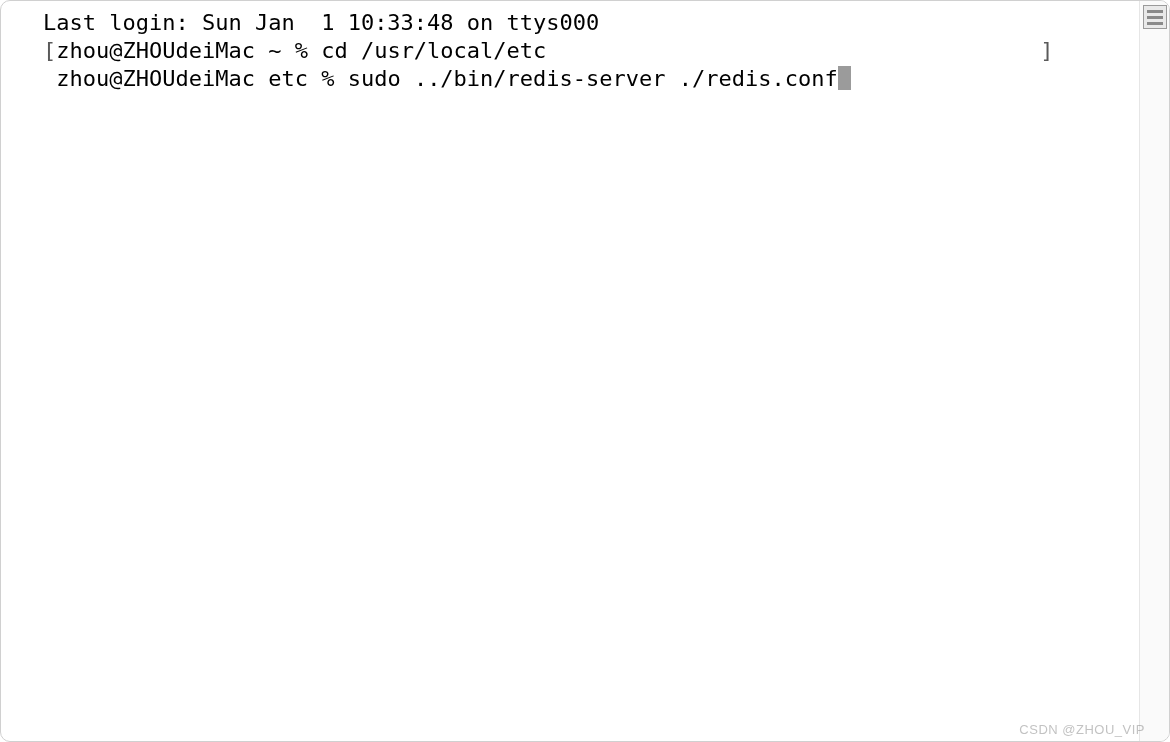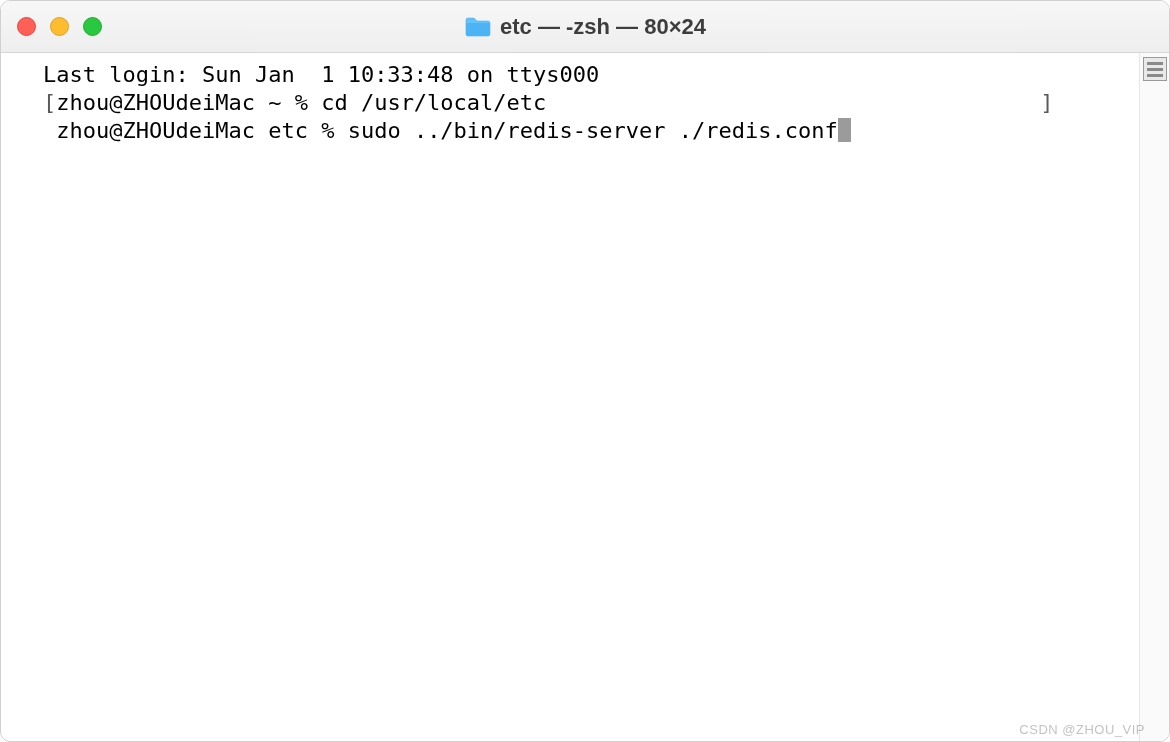--- a/index.html
+++ b/index.html
@@ -120,36 +120,20 @@
       font-family: -apple-system, sans-serif;
       font-size: 13px;
       color: rgba(120,120,120,0.45);
       letter-spacing: 0.5px;
     }
   </style>
 </head>
 <body>
 
 <div class="window">
-  <div class="titlebar">
-    <div class="traffic-lights">
-      <div class="traffic close"></div>
-      <div class="traffic min"></div>
-      <div class="traffic max"></div>
-    </div>
-    <div class="title-center">
-      <span class="folder-icon">
-        <svg viewBox="0 0 28 22">
-          <path d="M2 4 Q2 2 4 2 L10 2 L13 5 L24 5 Q26 5 26 7 L26 18 Q26 20 24 20 L4 20 Q2 20 2 18 Z" fill="#62c4f8" stroke="#3fa8e6" stroke-width="0.5"></path>
-          <path d="M2 7 L26 7 L26 18 Q26 20 24 20 L4 20 Q2 20 2 18 Z" fill="#4db3f5"></path>
-        </svg>
-      </span>
-      <span>etc — -zsh — 80×24</span>
-    </div>
-  </div>
 
   <div class="content-wrap">
     <div class="terminal-body"><span>Last login: Sun Jan  1 10:33:48 on ttys000</span>
 <span class="bracket">[</span><span>zhou@ZHOUdeiMac ~ % </span><span>cd /usr/local/etc</span><span style="display:inline-block;width:494px"></span><span class="bracket">]</span>
  <span>zhou@ZHOUdeiMac etc % </span><span>sudo ../bin/redis-server ./redis.conf</span><span class="cursor-block"></span></div>
 
     <div class="scrollbar">
       <div class="app-icon">
         <div class="app-icon-inner"></div>
       </div>

